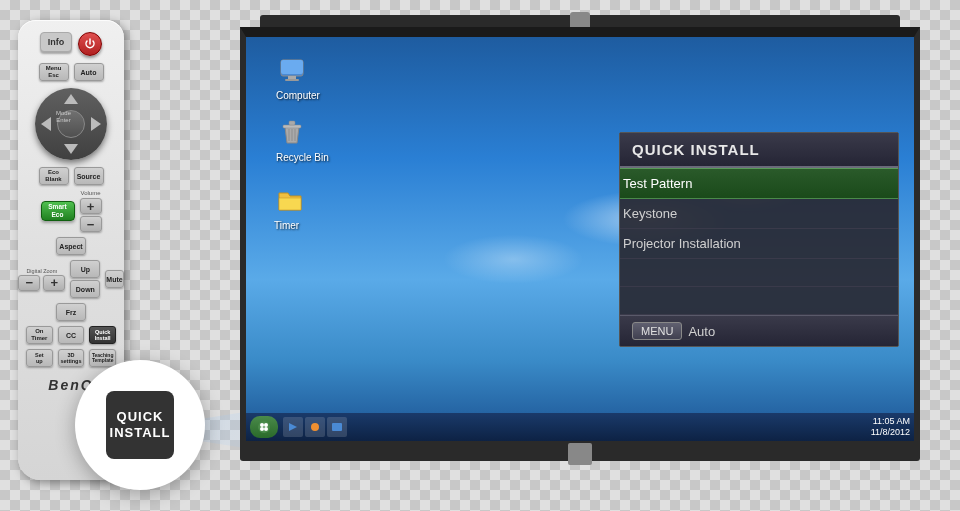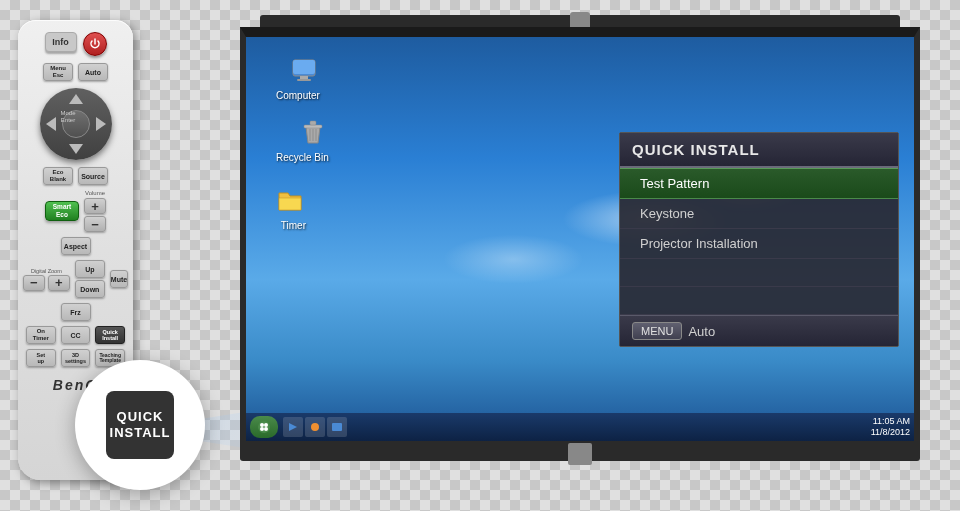--- a/index.html
+++ b/index.html
@@ -83,21 +83,21 @@
         radial-gradient(ellipse 120px 40px at 60% 45%, rgba(255,255,255,0.5) 0%, transparent 70%),
         radial-gradient(ellipse 80px 30px at 75% 38%, rgba(255,255,255,0.4) 0%, transparent 70%),
         radial-gradient(ellipse 100px 35px at 40% 55%, rgba(255,255,255,0.3) 0%, transparent 70%);
     }
 
     
     .desktop-icon {
       position: absolute;
       display: flex;
       flex-direction: column;
-      align-items: flex-end;
+      align-items: flex-start;
       gap: 3px;
       cursor: pointer;
     }
     .desktop-icon .icon-img {
       width: 32px;
       height: 32px;
       display: flex;
       align-items: center;
       justify-content: center;
     }
@@ -174,21 +174,21 @@
     .osd-title {
       background: linear-gradient(180deg, #3a3a4a 0%, #252535 100%);
       color: #e8e8e8;
       font-size: 15px;
       font-weight: bold;
       padding: 8px 12px;
       letter-spacing: 1px;
       border-bottom: 2px solid #6a6a7a;
     }
     .osd-item {
-      padding: 7px 20px;
+      padding: 7px 3px;
       color: #d0d0d0;
       font-size: 13px;
       border-bottom: 1px solid #3a3a4a;
       cursor: pointer;
     }
     .osd-item.selected {
       background: linear-gradient(180deg, #2a5a2a 0%, #1a4a1a 100%);
       color: #ffffff;
       border-bottom: 1px solid #4a8a4a;
       border-top: 1px solid #5a9a5a;
@@ -236,21 +236,21 @@
       left: 50%;
       transform: translateX(-50%);
       border-radius: 2px;
     }
 
     
     .remote {
       position: absolute;
       left: 18px;
       top: 20px;
-      width: 115px;
+      width: 106px;
       height: 460px;
       background: linear-gradient(180deg, #f0f0f0 0%, #e0e0e0 50%, #d5d5d5 100%);
       border-radius: 18px 18px 22px 22px;
       box-shadow: 3px 3px 10px rgba(0,0,0,0.4), inset 0 1px 0 rgba(255,255,255,0.8);
       padding: 12px 8px;
       display: flex;
       flex-direction: column;
       align-items: center;
       gap: 5px;
     }

